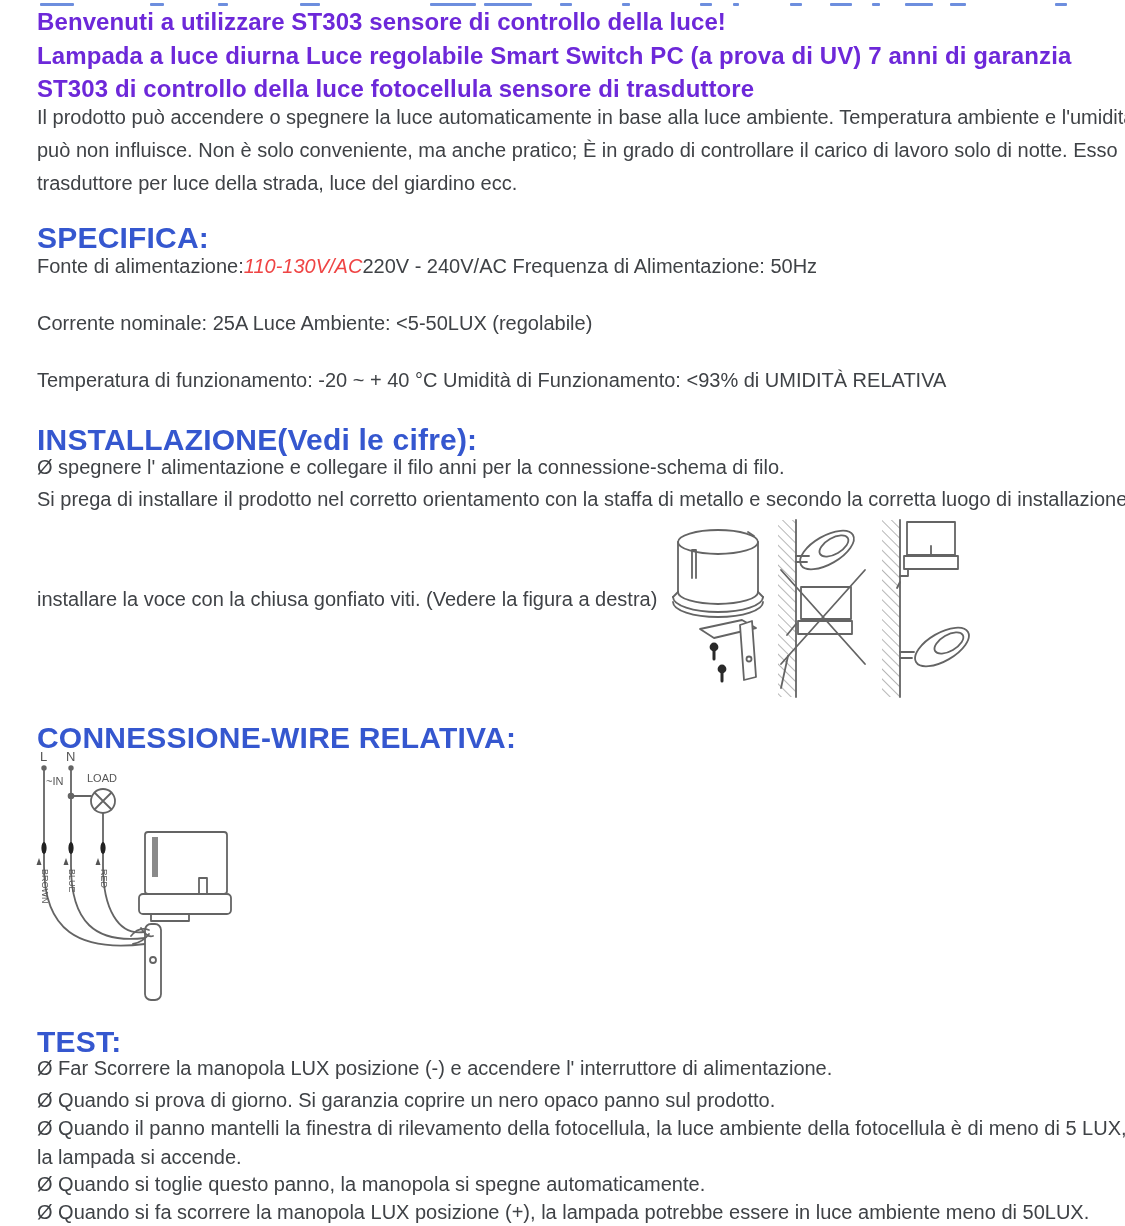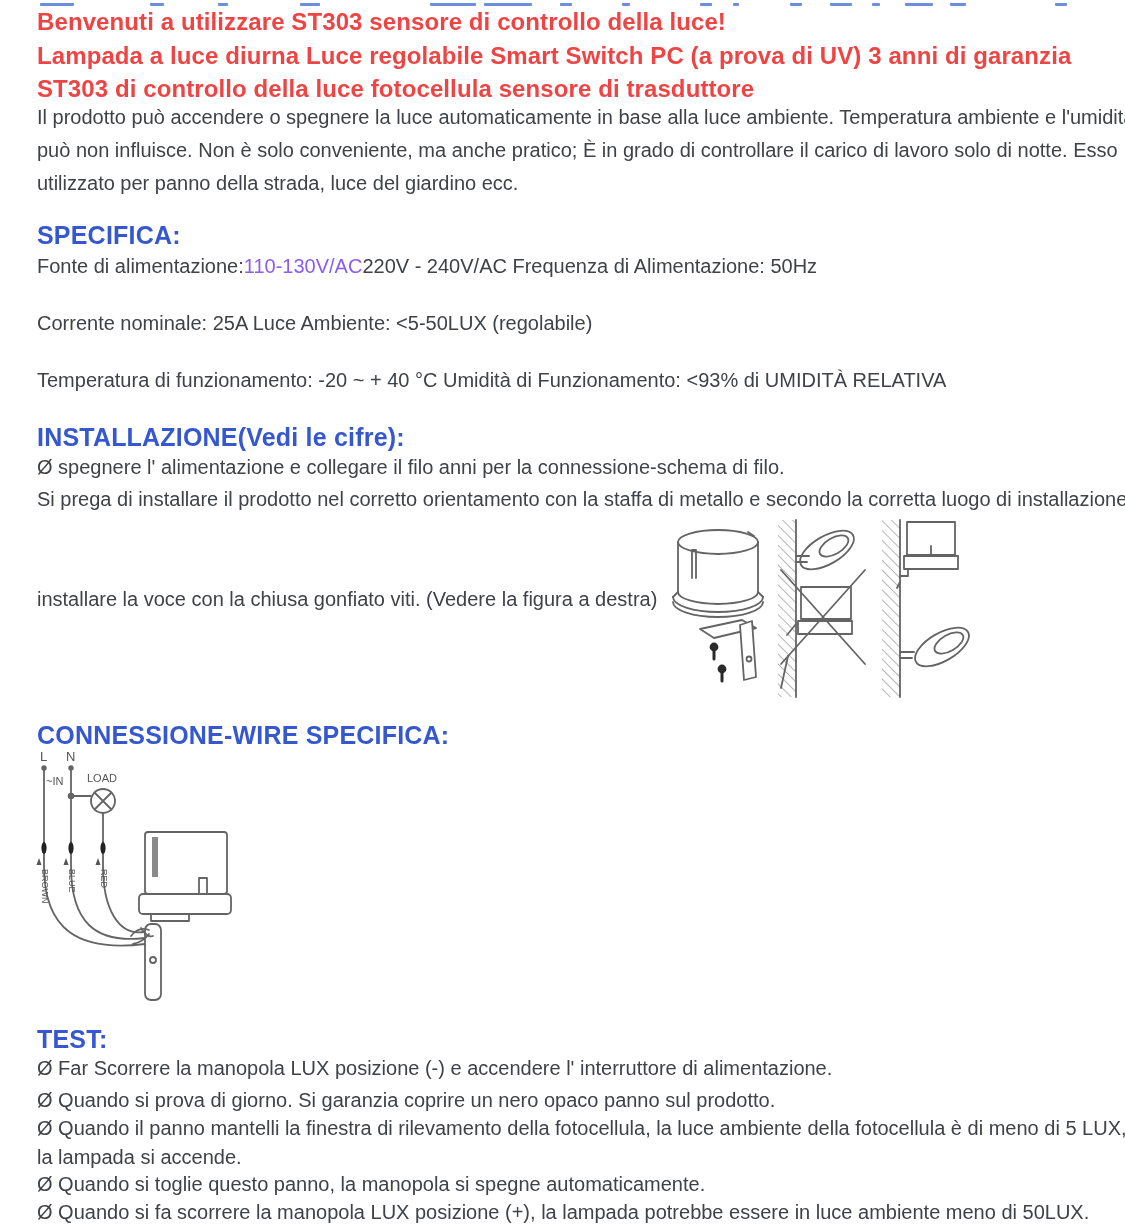--- a/index.html
+++ b/index.html
@@ -4,24 +4,24 @@
 <style>
   html,body{margin:0;padding:0;}
   body{
     width:1125px;height:1226px;background:#ffffff;position:relative;
     overflow:hidden;
     font-family:"Liberation Sans","DejaVu Sans",sans-serif;
     -webkit-font-smoothing:antialiased;
   }
   .abs{position:absolute;left:37px;white-space:nowrap;}
   .full{width:1088px;overflow:hidden;}
-  .h-top{font-size:24px;font-weight:bold;color:#ef4444;letter-spacing:.1px;}
-  .h-sec{font-size:25px;font-weight:bold;color:#3557cf;letter-spacing:.2px;}
+  .h-top{font-size:24px;font-weight:bold;color:#6d28d9;letter-spacing:.1px;}
+  .h-sec{font-size:30px;font-weight:bold;color:#3557cf;letter-spacing:.2px;}
   .body-txt{font-size:20px;color:#3f4246;}
-  .dark{color:#8b5cf6;}
+  .dark{color:#ef4444;font-style:italic;}
   .frag{position:absolute;top:2px;left:0;width:1125px;height:6px;}
   .frag i{position:absolute;top:1px;height:3px;background:#6d8ede;border-radius:1px;display:block;}
   svg text{font-family:"Liberation Sans","DejaVu Sans",sans-serif;}
   .lineart{stroke:#646464;fill:none;stroke-width:1.8;stroke-linecap:round;stroke-linejoin:round;}
 </style>
 </head>
 <body>
 
 <div class="frag">
   <i style="left:40px;width:34px"></i>
@@ -36,26 +36,26 @@
     <i style="left:733px;width:6px"></i>
   <i style="left:790px;width:12px"></i>
     <i style="left:830px;width:22px"></i>
   <i style="left:872px;width:8px"></i>
     <i style="left:905px;width:28px"></i>
   <i style="left:950px;width:16px"></i>
     <i style="left:1055px;width:12px"></i>
 </div>
 
 <div class="abs h-top" style="top:8px">Benvenuti a utilizzare ST303 sensore di controllo della luce!</div>
-<div class="abs h-top full" style="top:42px">Lampada a luce diurna Luce regolabile Smart Switch PC (a prova di UV) 3 anni di garanzia</div>
+<div class="abs h-top full" style="top:42px">Lampada a luce diurna Luce regolabile Smart Switch PC (a prova di UV) 7 anni di garanzia</div>
 <div class="abs h-top" style="top:75px">ST303 di controllo della luce fotocellula sensore di trasduttore</div>
 
 <div class="abs body-txt full" style="top:106px">Il prodotto può accendere o spegnere la luce automaticamente in base alla luce ambiente. Temperatura ambiente e l'umidità</div>
 <div class="abs body-txt full" style="top:139px">può non influisce. Non è solo conveniente, ma anche pratico; È in grado di controllare il carico di lavoro solo di notte. Esso</div>
-<div class="abs body-txt" style="top:172px">utilizzato per panno della strada, luce del giardino ecc.</div>
+<div class="abs body-txt" style="top:172px">trasduttore per luce della strada, luce del giardino ecc.</div>
 
 <div class="abs h-sec" style="top:221px">SPECIFICA:</div>
 <div class="abs body-txt" style="top:255px"><span>Fonte di alimentazione:</span><span class="dark">110-130V/AC</span><span>220V - 240V/AC Frequenza di Alimentazione: 50Hz</span></div>
 <div class="abs body-txt" style="top:312px">Corrente nominale: 25A Luce Ambiente: &lt;5-50LUX (regolabile)</div>
 <div class="abs body-txt" style="top:369px">Temperatura di funzionamento: -20 ~ + 40 °C Umidità di Funzionamento: &lt;93% di UMIDITÀ RELATIVA</div>
 
 <div class="abs h-sec" style="top:423px">INSTALLAZIONE(Vedi le cifre):</div>
 <div class="abs body-txt" style="top:456px">Ø spegnere l' alimentazione e collegare il filo anni per la connessione-schema di filo.</div>
 <div class="abs body-txt full" style="top:488px">Si prega di installare il prodotto nel corretto orientamento con la staffa di metallo e secondo la corretta luogo di installazione.</div>
 <div class="abs body-txt" style="top:588px">installare la voce con la chiusa gonfiato viti. (Vedere la figura a destra)</div>
@@ -110,21 +110,21 @@
     <rect x="249" y="44" width="54" height="13"></rect>
     <path d="M253,57 v7 h-8 M245,70 l-3,6"></path>
     <g transform="translate(287,135) rotate(-30)">
       <ellipse rx="30" ry="14"></ellipse>
       <ellipse cx="8" cy="0" rx="16" ry="8"></ellipse>
     </g>
     <path d="M245,140 h14 M245,146 h12"></path>
   </g>
 </svg>
 
-<div class="abs h-sec" style="top:721px">CONNESSIONE-WIRE SPECIFICA:</div>
+<div class="abs h-sec" style="top:721px">CONNESSIONE-WIRE RELATIVA:</div>
 
 <svg style="position:absolute;left:33px;top:748px" width="212" height="262" viewBox="0 0 212 262">
 
   <text x="7" y="13" font-size="13" fill="#555">L</text>
   <text x="33" y="13" font-size="13" fill="#555">N</text>
   <text x="13" y="37" font-size="11" fill="#555">~IN</text>
   <text x="54" y="34" font-size="11" fill="#555">LOAD</text>
 
   <g class="lineart" stroke-width="2">
 

